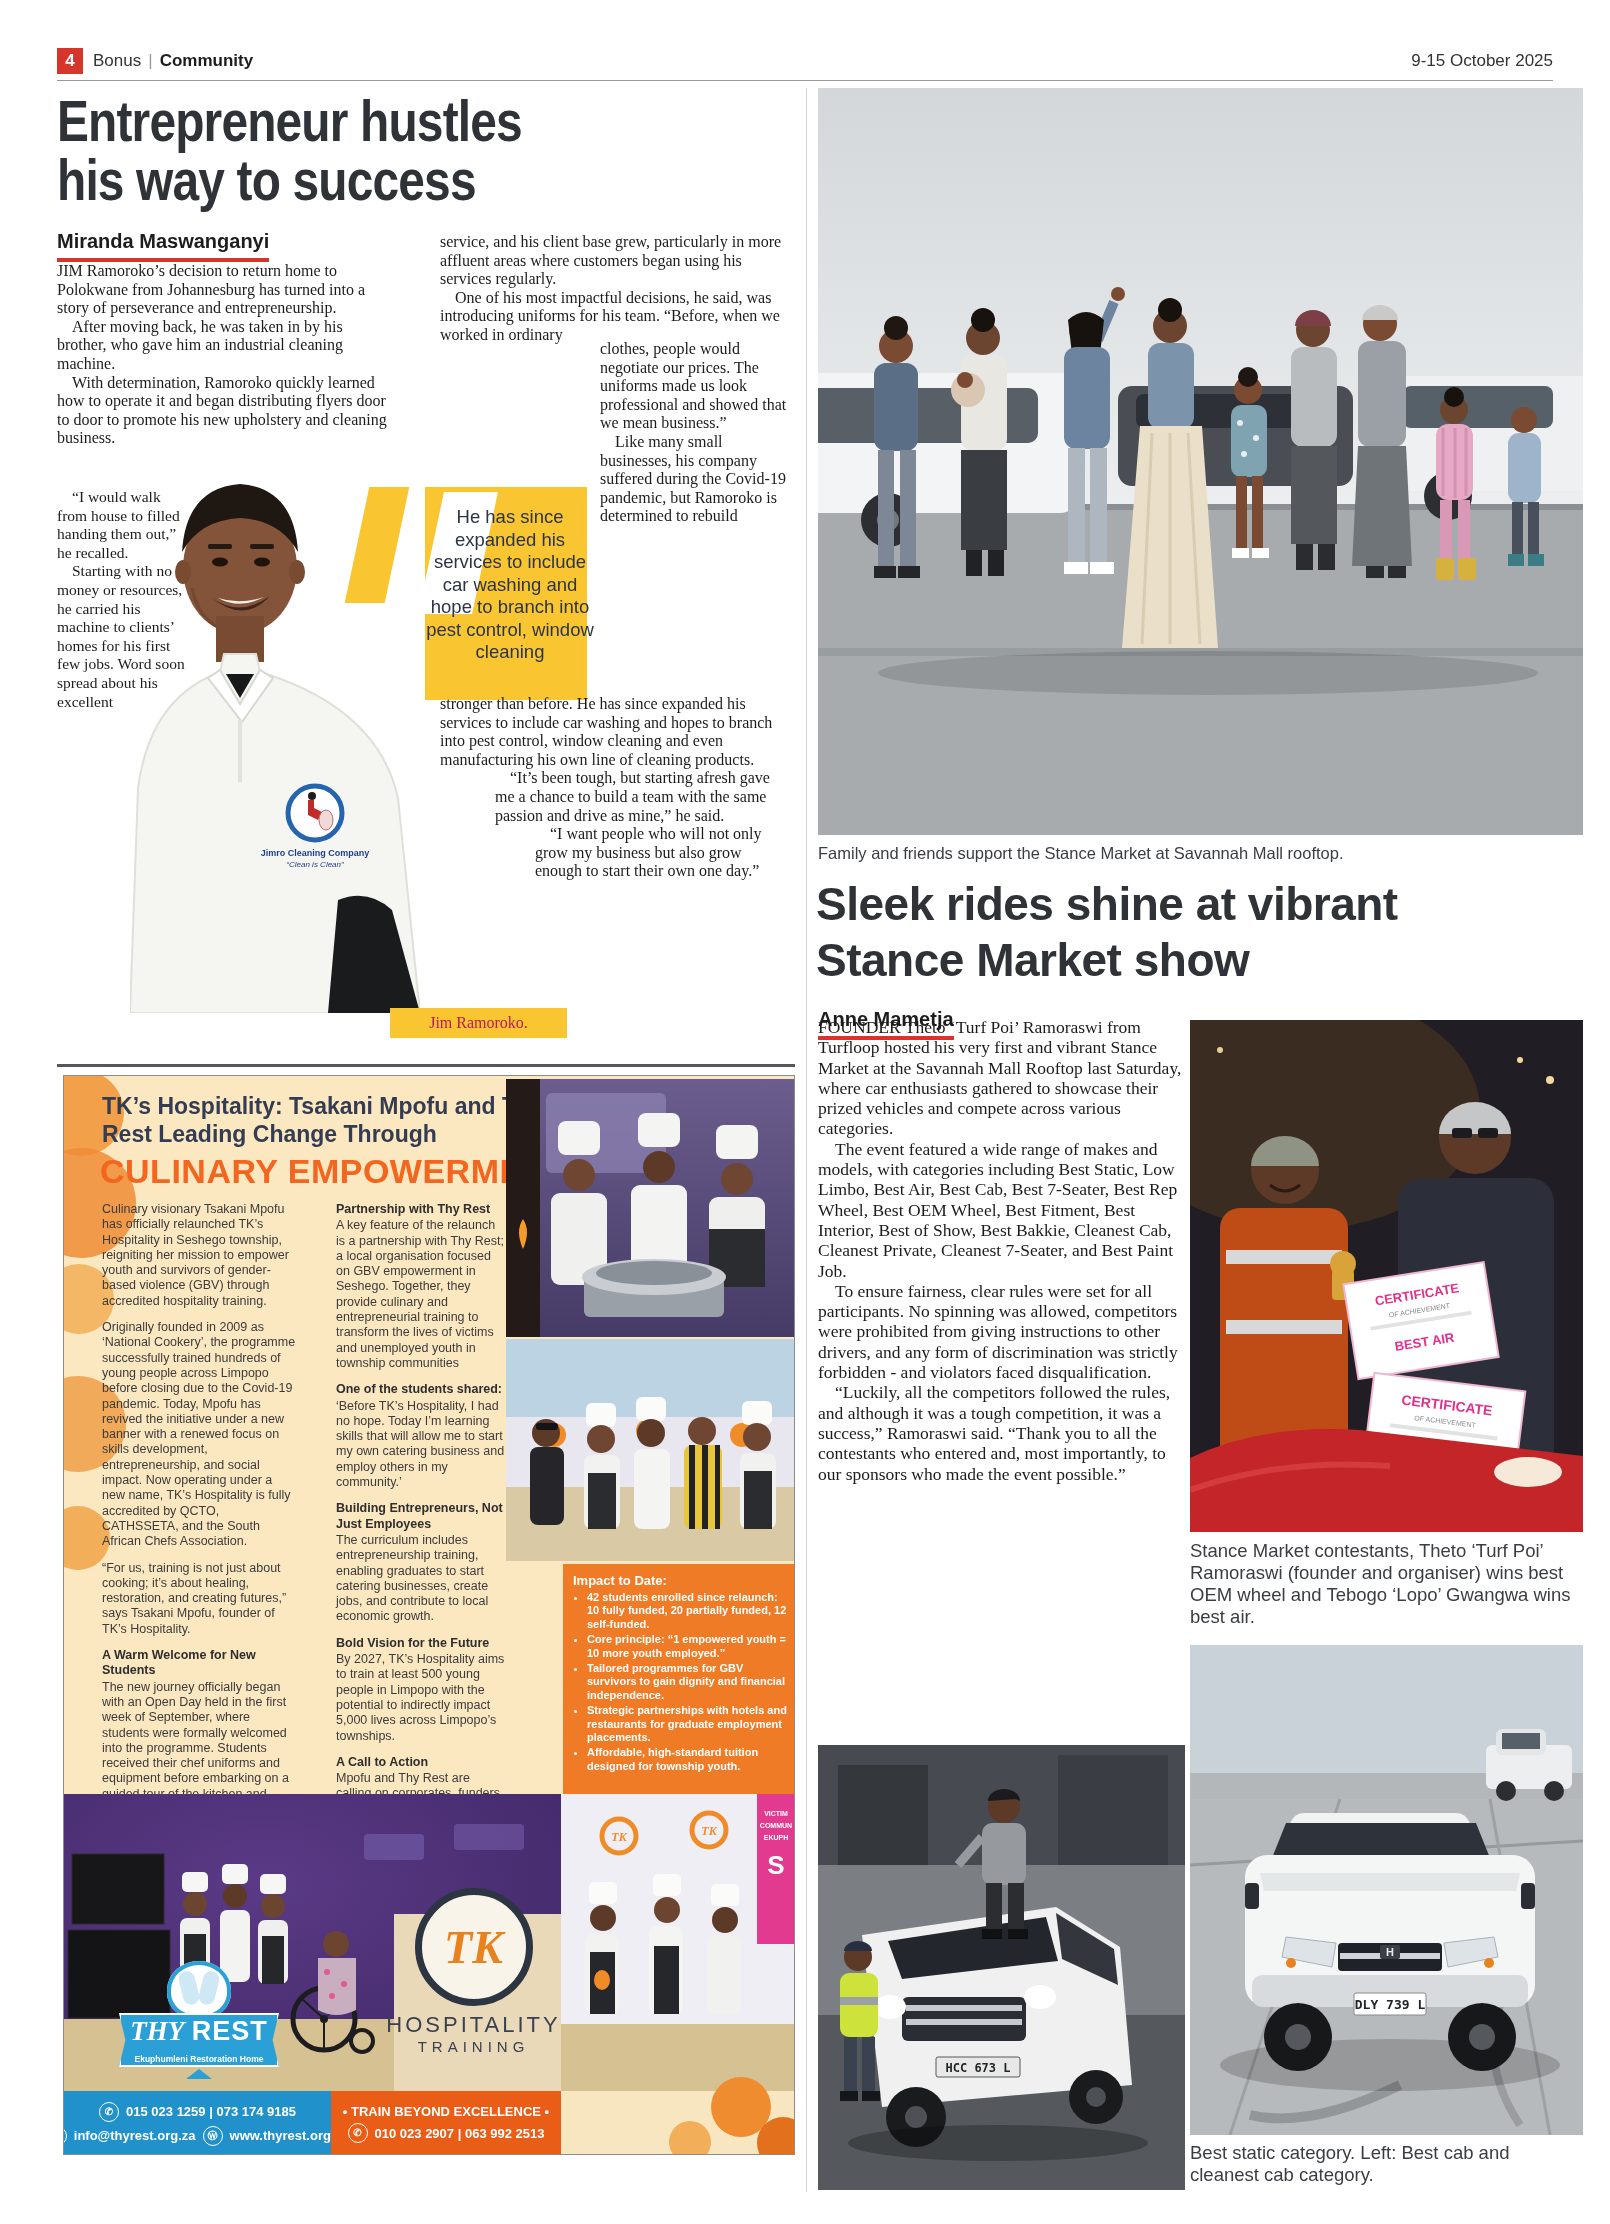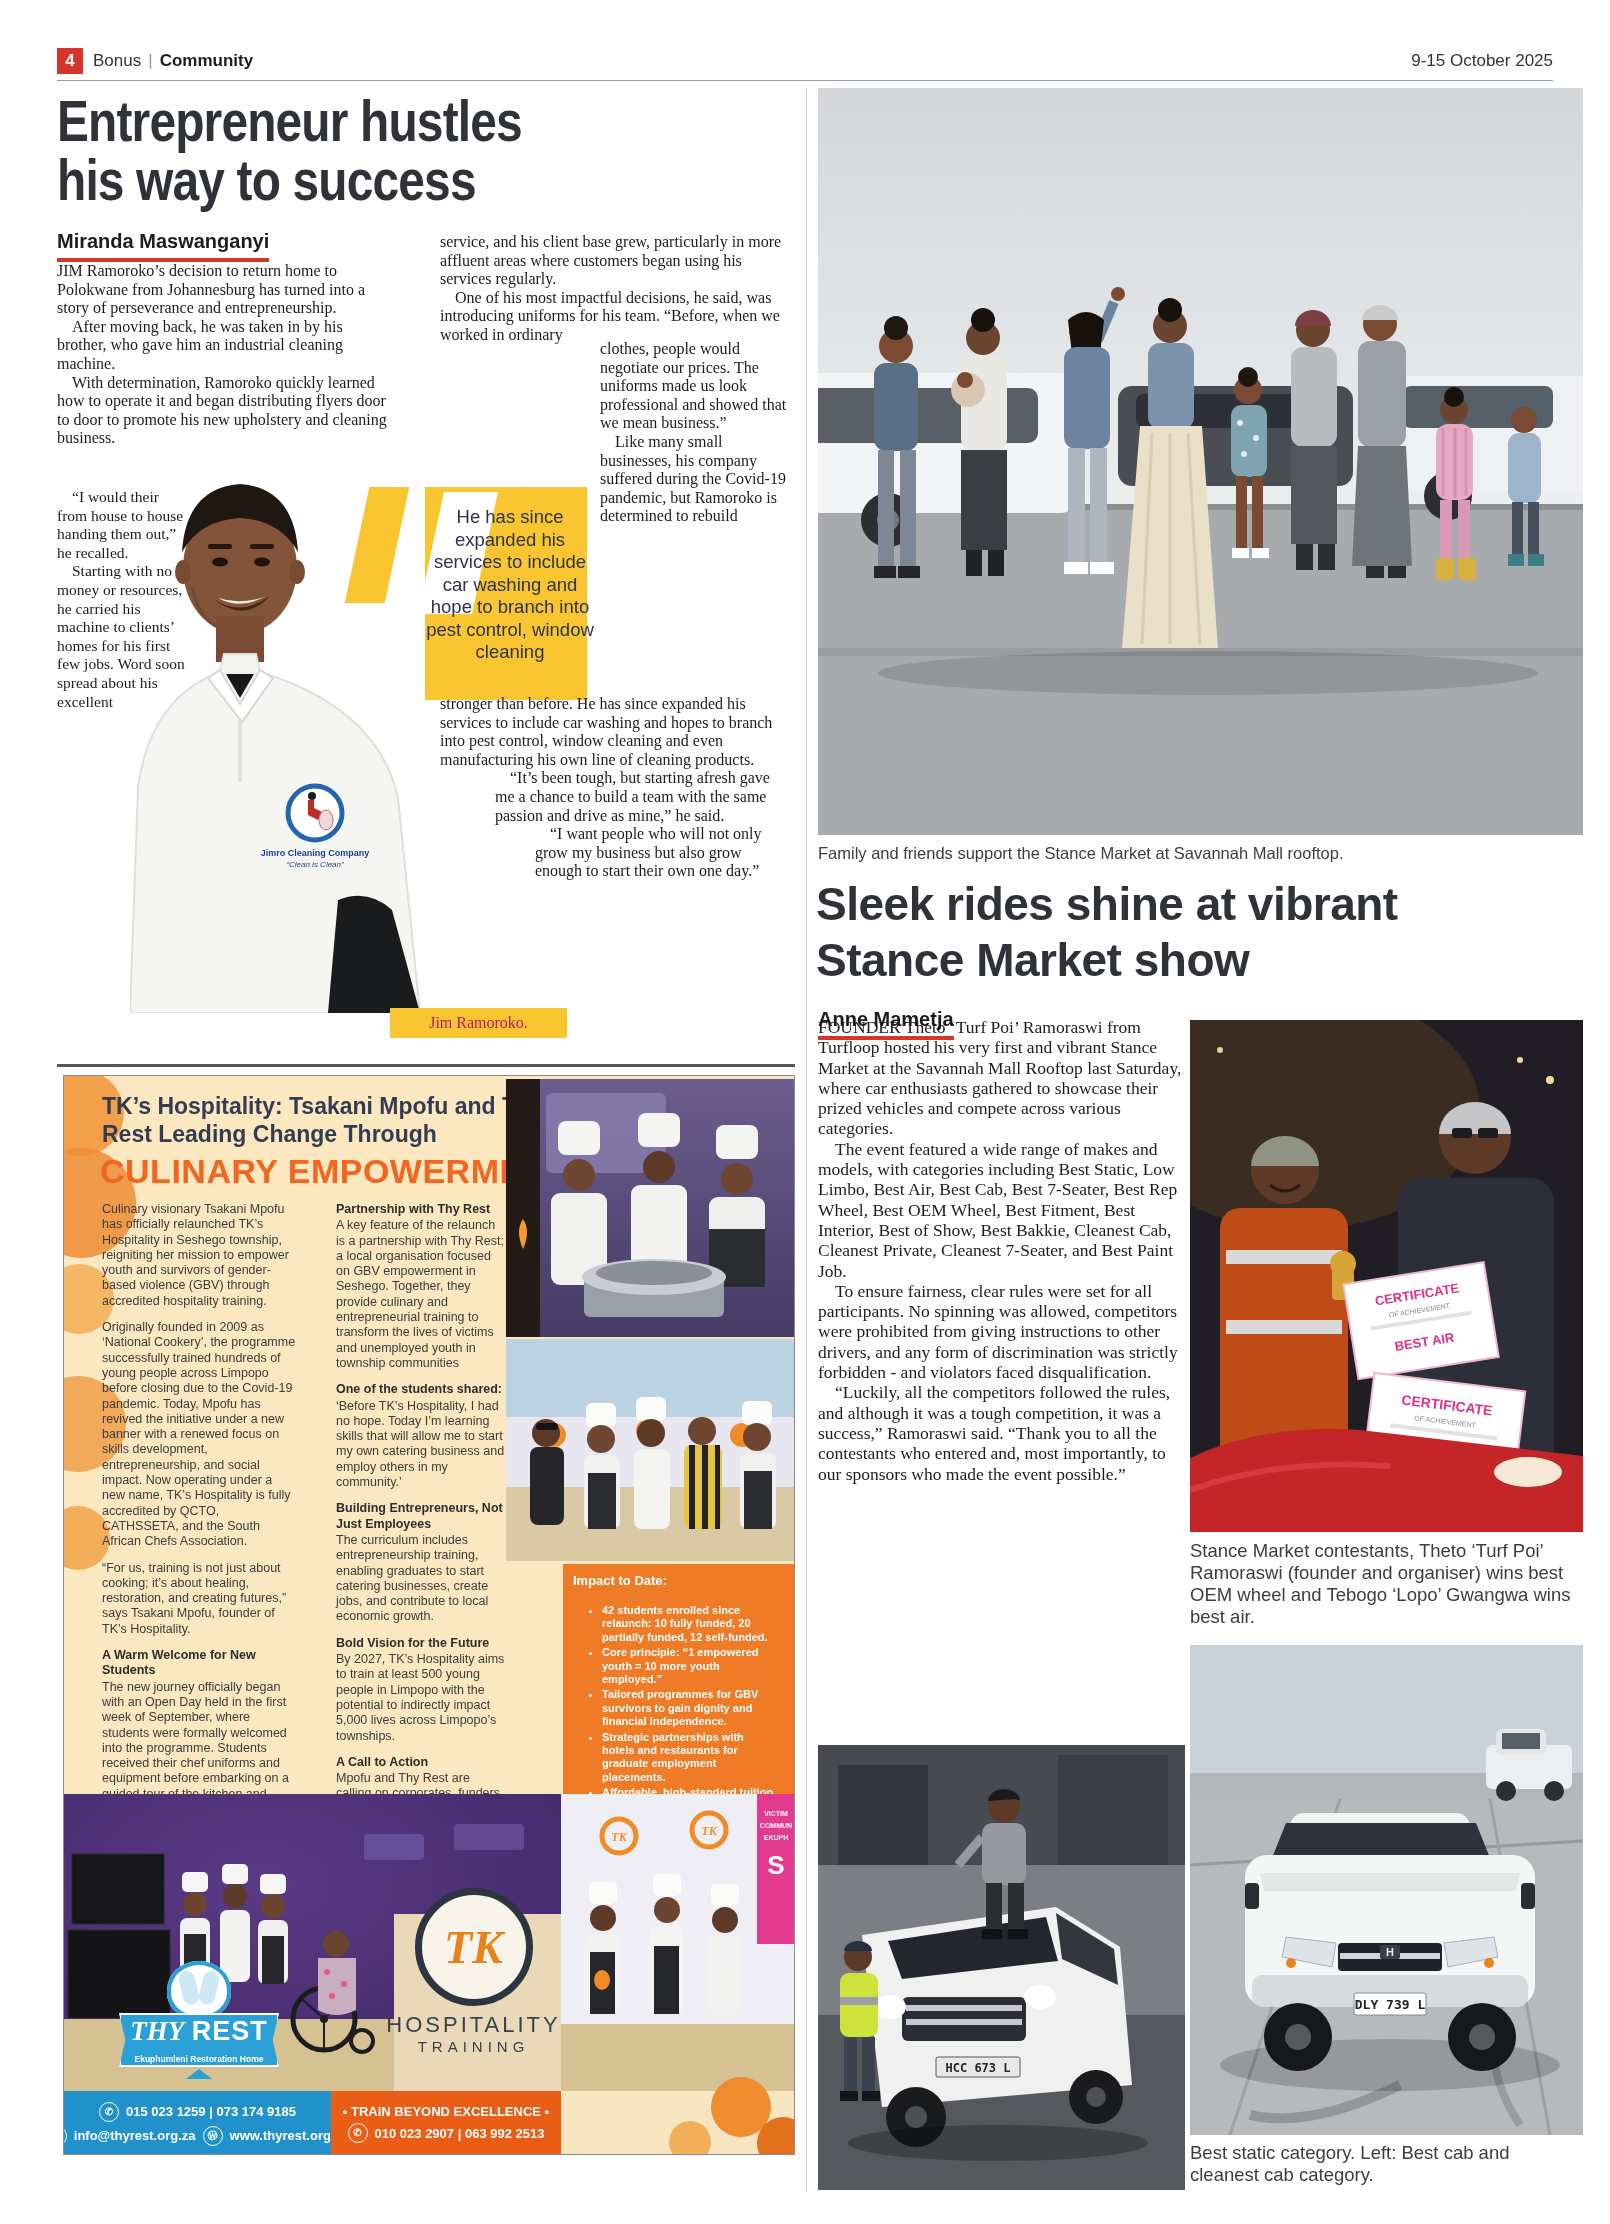--- a/index.html
+++ b/index.html
@@ -53,21 +53,21 @@
   .ad .circ{position:absolute;border-radius:50%;}
   .ad-title{left:38px;top:16px;width:478px;font-size:23px;line-height:28px;font-weight:bold;color:#333c52;}
   .ad-culinary{left:36px;top:76px;font-size:34px;font-weight:bold;color:#f2661f;letter-spacing:.5px;white-space:nowrap;}
   .ad-body{font-size:12.5px;line-height:15.3px;color:#3c3c3c;}
   .ad-body p{margin:0 0 11px 0;}
   .ad-body h4{margin:0 0 1px 0;font-size:12.5px;color:#2e2e2e;}
   .ad-col1{left:38px;top:126px;width:196px;}
   .ad-col2{left:272px;top:126px;width:170px;}
   .impact{left:499px;top:488px;width:231px;height:230px;background:#f07b26;color:#fff;box-sizing:border-box;padding:9px 4px 6px 10px;}
   .impact h4{margin:0 0 3px 0;font-size:13px;}
-  .impact ul{margin:16px;padding-left:13px;font-size:11px;line-height:13.4px;font-weight:bold;}
+  .impact ul{margin:1px;padding-left:13px;font-size:11px;line-height:13.4px;font-weight:bold;}
   .impact li{margin-bottom:2px;}
 
   .thyrest{left:55px;top:885px;width:160px;text-align:center;}
   .thy-hands{width:64px;height:58px;margin:0 auto;background:#ffffff;border-radius:50% 50% 45% 45%;
     box-shadow:0 0 0 4px #2aa0d6 inset;position:relative;}
   .thy-hands:before{content:"";position:absolute;left:14px;top:10px;width:16px;height:34px;background:#cfe8f5;border-radius:8px;transform:rotate(-14deg);}
   .thy-hands:after{content:"";position:absolute;right:14px;top:10px;width:16px;height:34px;background:#cfe8f5;border-radius:8px;transform:rotate(14deg);}
   .thy-ribbon{margin-top:-6px;background:#2aa0d6;border:2px solid #ffffff;color:#fff;padding:3px 4px 1px 4px;
     clip-path:polygon(0 0,100% 0,96% 50%,100% 100%,0 100%,4% 50%);}
   .thy-name{font-size:27px;line-height:27px;white-space:nowrap;}
@@ -121,21 +121,21 @@
     <span>his way to success</span>
   </div>
   <div class="abs byline-left"><span class="byline">Miranda Maswanganyi</span></div>
 
   <div class="abs bodytext col1">
     <p>JIM Ramoroko’s decision to return home to Polokwane from Johannesburg has turned into a story of perseverance and entrepreneurship.</p>
     <p class="ind">After moving back, he was taken in by his brother, who gave him an industrial cleaning machine.</p>
     <p class="ind">With determination, Ramoroko quickly learned how to operate it and began distributing flyers door to door to promote his new upholstery and cleaning business.</p>
   </div>
   <div class="abs bodytext col1-narrow">
-    <p class="ind">“I would their from house to house handing them out,” he recalled.</p>
+    <p class="ind">“I would walk from house to filled handing them out,” he recalled.</p>
     <p class="ind">Starting with no money or resources, he carried his machine to clients’ homes for his first few jobs. Word soon spread about his excellent</p>
   </div>
 
   <div class="abs bodytext col2-top">
     <p>service, and his client base grew, particularly in more affluent areas where customers began using his services regularly.</p>
     <p class="ind">One of his most impactful decisions, he said, was introducing uniforms for his team. “Before, when we worked in ordinary</p>
   </div>
   <div class="abs bodytext col2-narrow">
     <p>clothes, people would negotiate our prices. The uniforms made us look professional and showed that we mean business.”</p>
     <p class="ind">Like many small businesses, his company suffered during the Covid-19 pandemic, but Ramoroko is determined to rebuild</p>

